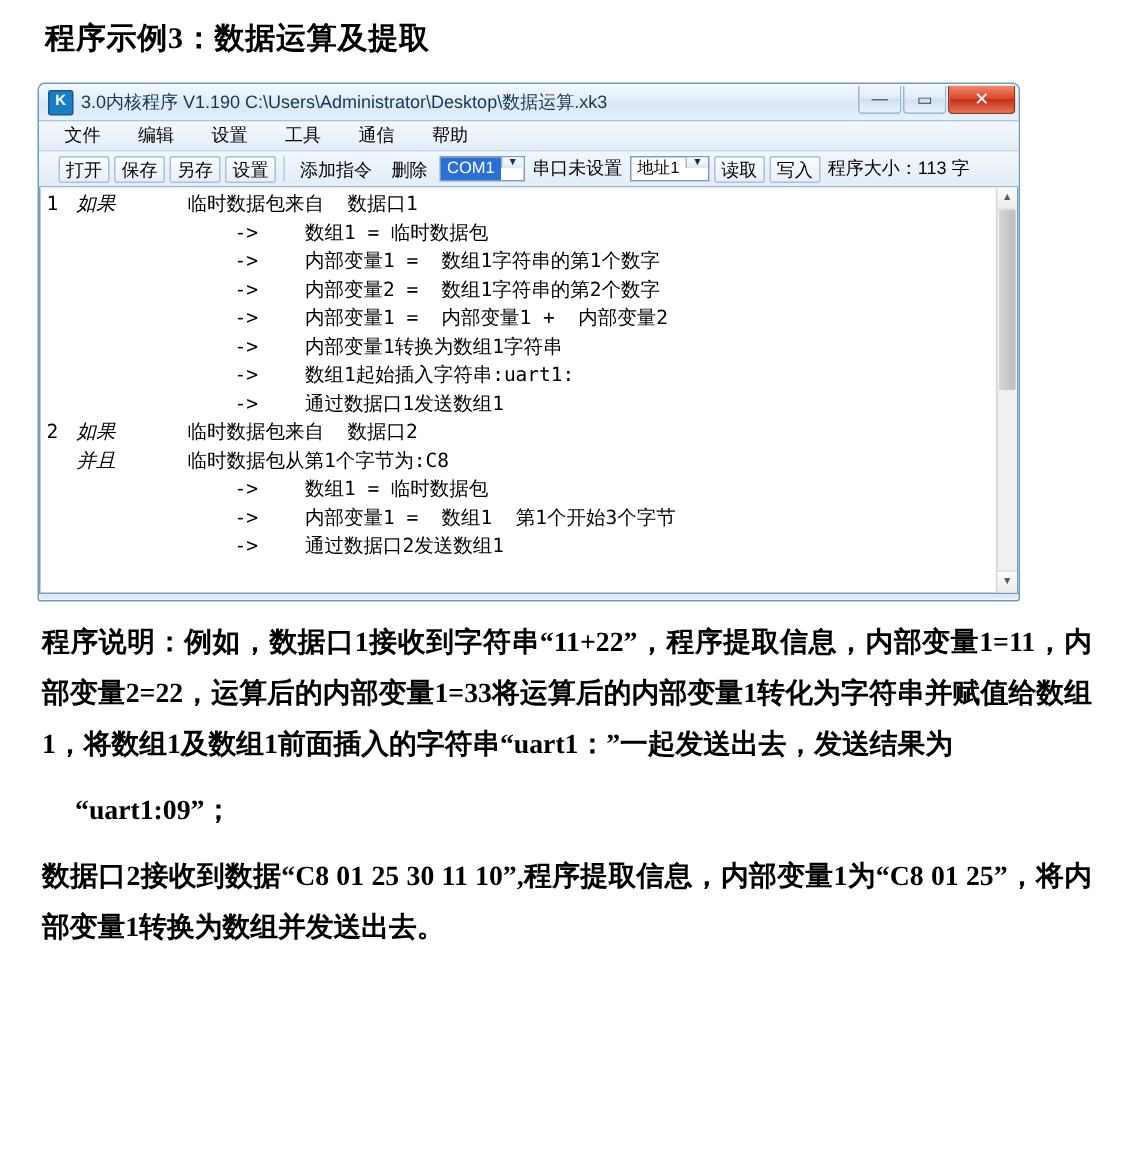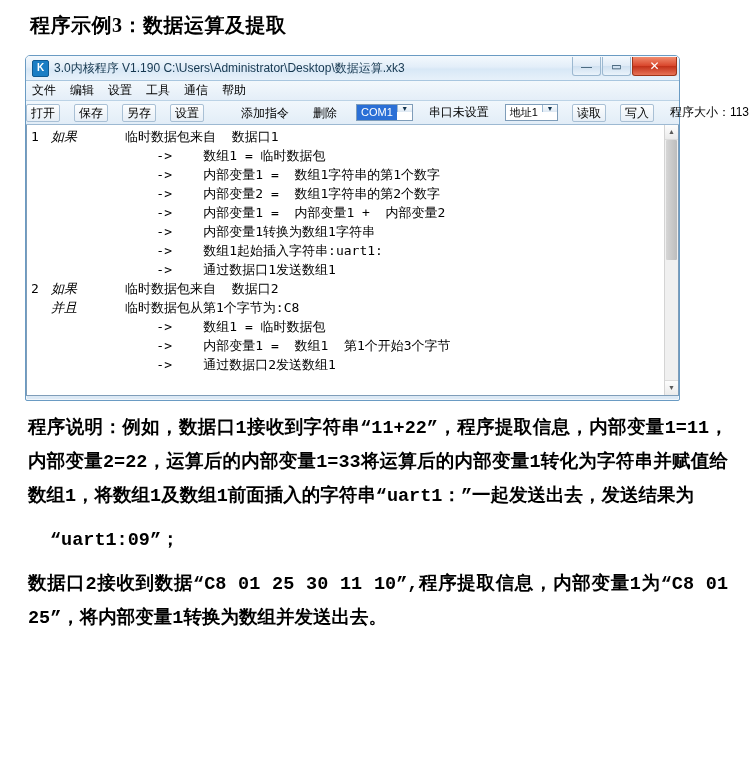--- a/index.html
+++ b/index.html
@@ -113,31 +113,31 @@
     background: linear-gradient(to bottom, #f3f8fc, #e4eef8);
     border-bottom: 1px solid #bcd3e6;
     display: flex;
     align-items: center;
     padding-left: 6px;
     gap: 14px;
     font-size: 12px;
     color: #000;
     box-sizing: border-box;
   }
-  .menubar .menu-item { cursor: default; }
+  .menubar .menu-item { cursor: default; margin-left: 11px; }
 
   
   .toolbar {
     height: 24px;
     background: linear-gradient(to bottom, #f1f7fc, #e2edf7);
     border-bottom: 1px solid #9db9d2;
     display: flex;
     align-items: center;
-    padding: 0 0;
-    gap: 14px;
+    padding: 0 13px;
+    gap: 3px;
     font-size: 12px;
     box-sizing: border-box;
   }
   .tb-btn {
     border: 1px solid #a9c0d5;
     background: linear-gradient(to bottom, #fdfefe, #e6eef6);
     border-radius: 2px;
     padding: 1px 4px;
     font-size: 12px;
     color: #000;
@@ -282,21 +282,20 @@
     top: 412px;
     width: 700px;
     font-family: "Liberation Serif", serif;
     font-size: 18.5px;
     color: #000;
   }
   .doc-body p {
     margin: 0 0 10px 0;
     line-height: 34px;
     text-align: justify;
-    font-family: Liberation Mono, monospace;
   }
   .doc-body p.bold { font-weight: bold; }
   .doc-body p.indent { text-indent: 22px; }
 </style>
 </head>
 <body>
 
 <div class="page">
 
   <div class="doc-heading">程序示例3：数据运算及提取</div>

